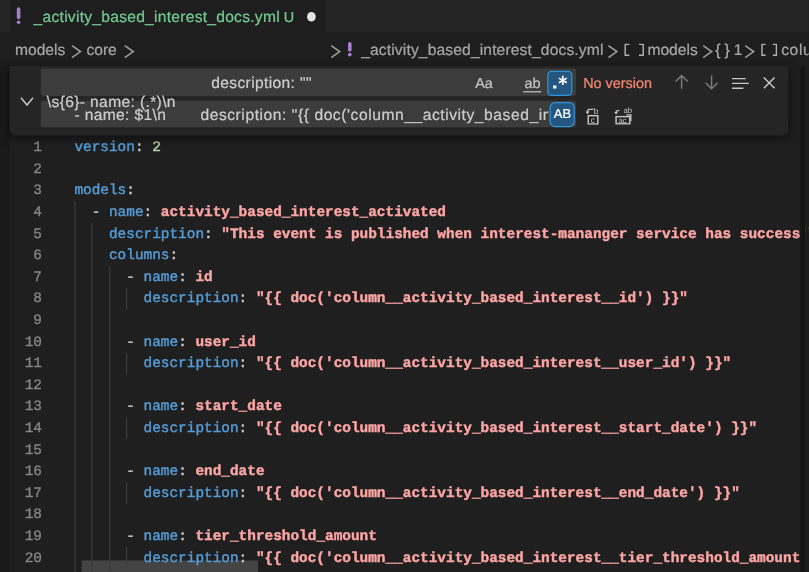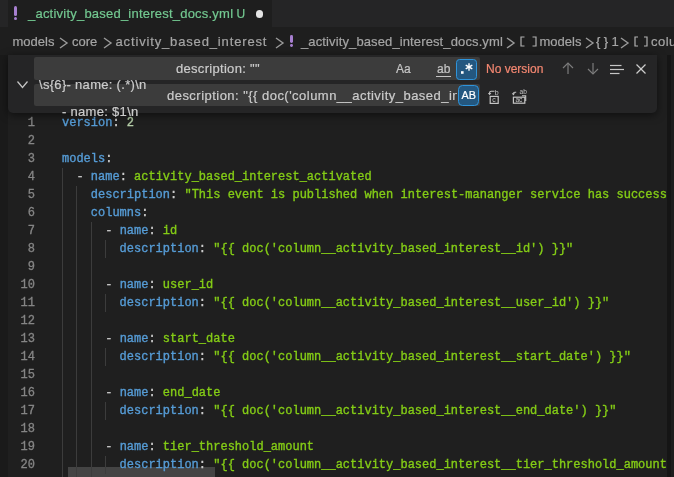--- a/index.html
+++ b/index.html
@@ -26,21 +26,21 @@
 #fin1 { left:34px; top:56.5px; width:446px; height:23.5px; }
 #fin2 { left:34px; top:83.5px; width:446px; height:22px; }
 .itxt { position:absolute; top:5px; font-size:13px; color:#cccccc; white-space:pre; letter-spacing:0.3px; }
 .opt { position:absolute; color:#c5c5c5; font-size:12px; }
 #optRegex { left:456px; top:59px; width:21px; height:21px; background:#24577f; border:1px solid #2f94da; border-radius:3.5px; }
 #optAB { left:457.5px; top:85px; width:21px; height:20.5px; background:#24577f; border:1.5px solid #2f94da; border-radius:4.5px; }
 #noresults { left:486px; top:62px; font-size:12px; color:#f48771; }
 
 #gutter { left:0; top:114px; width:35px; text-align:right; font-family:"Liberation Mono",monospace; font-size:12px; line-height:18px; color:#858585; white-space:pre; -webkit-text-stroke:0.3px; }
 #code { left:62px; top:114px; font-family:"Liberation Mono",monospace; font-size:12px; line-height:18px; color:#cccccc; white-space:pre; -webkit-text-stroke:0.35px; }
-.k { color:#569cd6; } .s { color:#84cc16; } .n { color:#b5cea8; } .p { color:#cccccc; }
+.k { color:#569cd6; } .s { color:#fca5a5;font-weight:bold; } .n { color:#b5cea8; } .p { color:#cccccc; }
 .guide { position:absolute; width:1px; background:#3c3c3c; }
 #hscroll { left:68px; top:467px; width:147px; height:10px; background:rgba(130,130,130,0.38); }
 #rband1 { left:667px; top:55px; width:4px; height:422px; background:#151515; }
 #rband2 { left:671px; top:55px; width:3px; height:422px; background:#1d1d1d; }
 svg { display:block; }
 </style>
 </head>
 <body>
 <div class="abs" id="leftstrip"></div>
 <div class="abs" id="tabbar"></div>
@@ -53,21 +53,20 @@
 </div>
 <div class="abs" id="crumbs">
   <span class="ci" style="left:12.5px;">models</span>
   <svg class="csep" style="left:57.5px;" width="12" height="12" viewBox="0 0 12 12">
       <polyline points="2,1 9,6 2,11" fill="none" stroke="#9a9a9a" stroke-width="1.4"></polyline>
     </svg>
   <span class="ci" style="left:72px;">core</span>
   <svg class="csep" style="left:101.5px;" width="12" height="12" viewBox="0 0 12 12">
       <polyline points="2,1 9,6 2,11" fill="none" stroke="#9a9a9a" stroke-width="1.4"></polyline>
     </svg>
-  <span class="ci" style="left:115.5px; letter-spacing:0.85px;">activity_based_interest</span>
   <svg class="csep" style="left:273.5px;" width="12" height="12" viewBox="0 0 12 12">
       <polyline points="2,1 9,6 2,11" fill="none" stroke="#9a9a9a" stroke-width="1.4"></polyline>
     </svg>
   <span class="abs" style="left:290px; top:8px; width:3px; height:8.2px; border-radius:1.4px; background:#a77fd0;"></span>
   <span class="abs" style="left:290px; top:17.3px; width:3px; height:2.6px; border-radius:1.4px; background:#a77fd0;"></span>
   <span class="ci" style="left:301px; letter-spacing:0.12px;">_activity_based_interest_docs.yml</span>
   <svg class="csep" style="left:505px;" width="12" height="12" viewBox="0 0 12 12">
       <polyline points="2,1 9,6 2,11" fill="none" stroke="#9a9a9a" stroke-width="1.4"></polyline>
     </svg>
   <svg class="ci" style="left:519.5px; top:9px;" width="17" height="11" viewBox="0 0 17 11">
@@ -153,21 +152,21 @@
 <div class="abs" id="findw"></div>
 <div class="abs" id="chev">
   <svg width="13" height="10" viewBox="0 0 13 10">
       <polyline points="1.5,1.5 6.5,7.5 11.5,1.5" fill="none" stroke="#c5c5c5" stroke-width="1.25"></polyline>
     </svg>
 </div>
 <div class="finput" id="fin1"></div>
 <div class="finput" id="fin2"></div>
 <span class="itxt" style="left:39px; top:60.5px;margin-top:16px;">\s{6}- name: (.*)\n</span>
 <span class="itxt" style="left:176px; top:60.5px;">description: ""</span>
-<span class="itxt" style="left:62px; top:88px;margin-top:16px;">- name: $1\n</span>
+<span class="itxt" style="left:62px; top:88px;">- name: $1\n</span>
 <span class="itxt" style="left:167px; top:88px; max-width:290px; overflow:hidden; letter-spacing:0.47px;">description: "{{ doc('column__activity_based_in</span>
 <span class="opt" style="left:396px; top:62px;">Aa</span>
 <span class="opt" style="left:436px; top:62px; border-bottom:1px solid #c5c5c5; padding:0 1px;">ab</span>
 <div class="abs" id="optRegex">
     <svg width="19" height="19" viewBox="0 0 19 19" style="position:absolute; left:0; top:0;">
       <g stroke="#ffffff" stroke-width="1.4">
         <line x1="12" y1="3.2" x2="12" y2="10.8"></line>
         <line x1="8.7" y1="5.1" x2="15.3" y2="8.9"></line>
         <line x1="15.3" y1="5.1" x2="8.7" y2="8.9"></line>
       </g>

